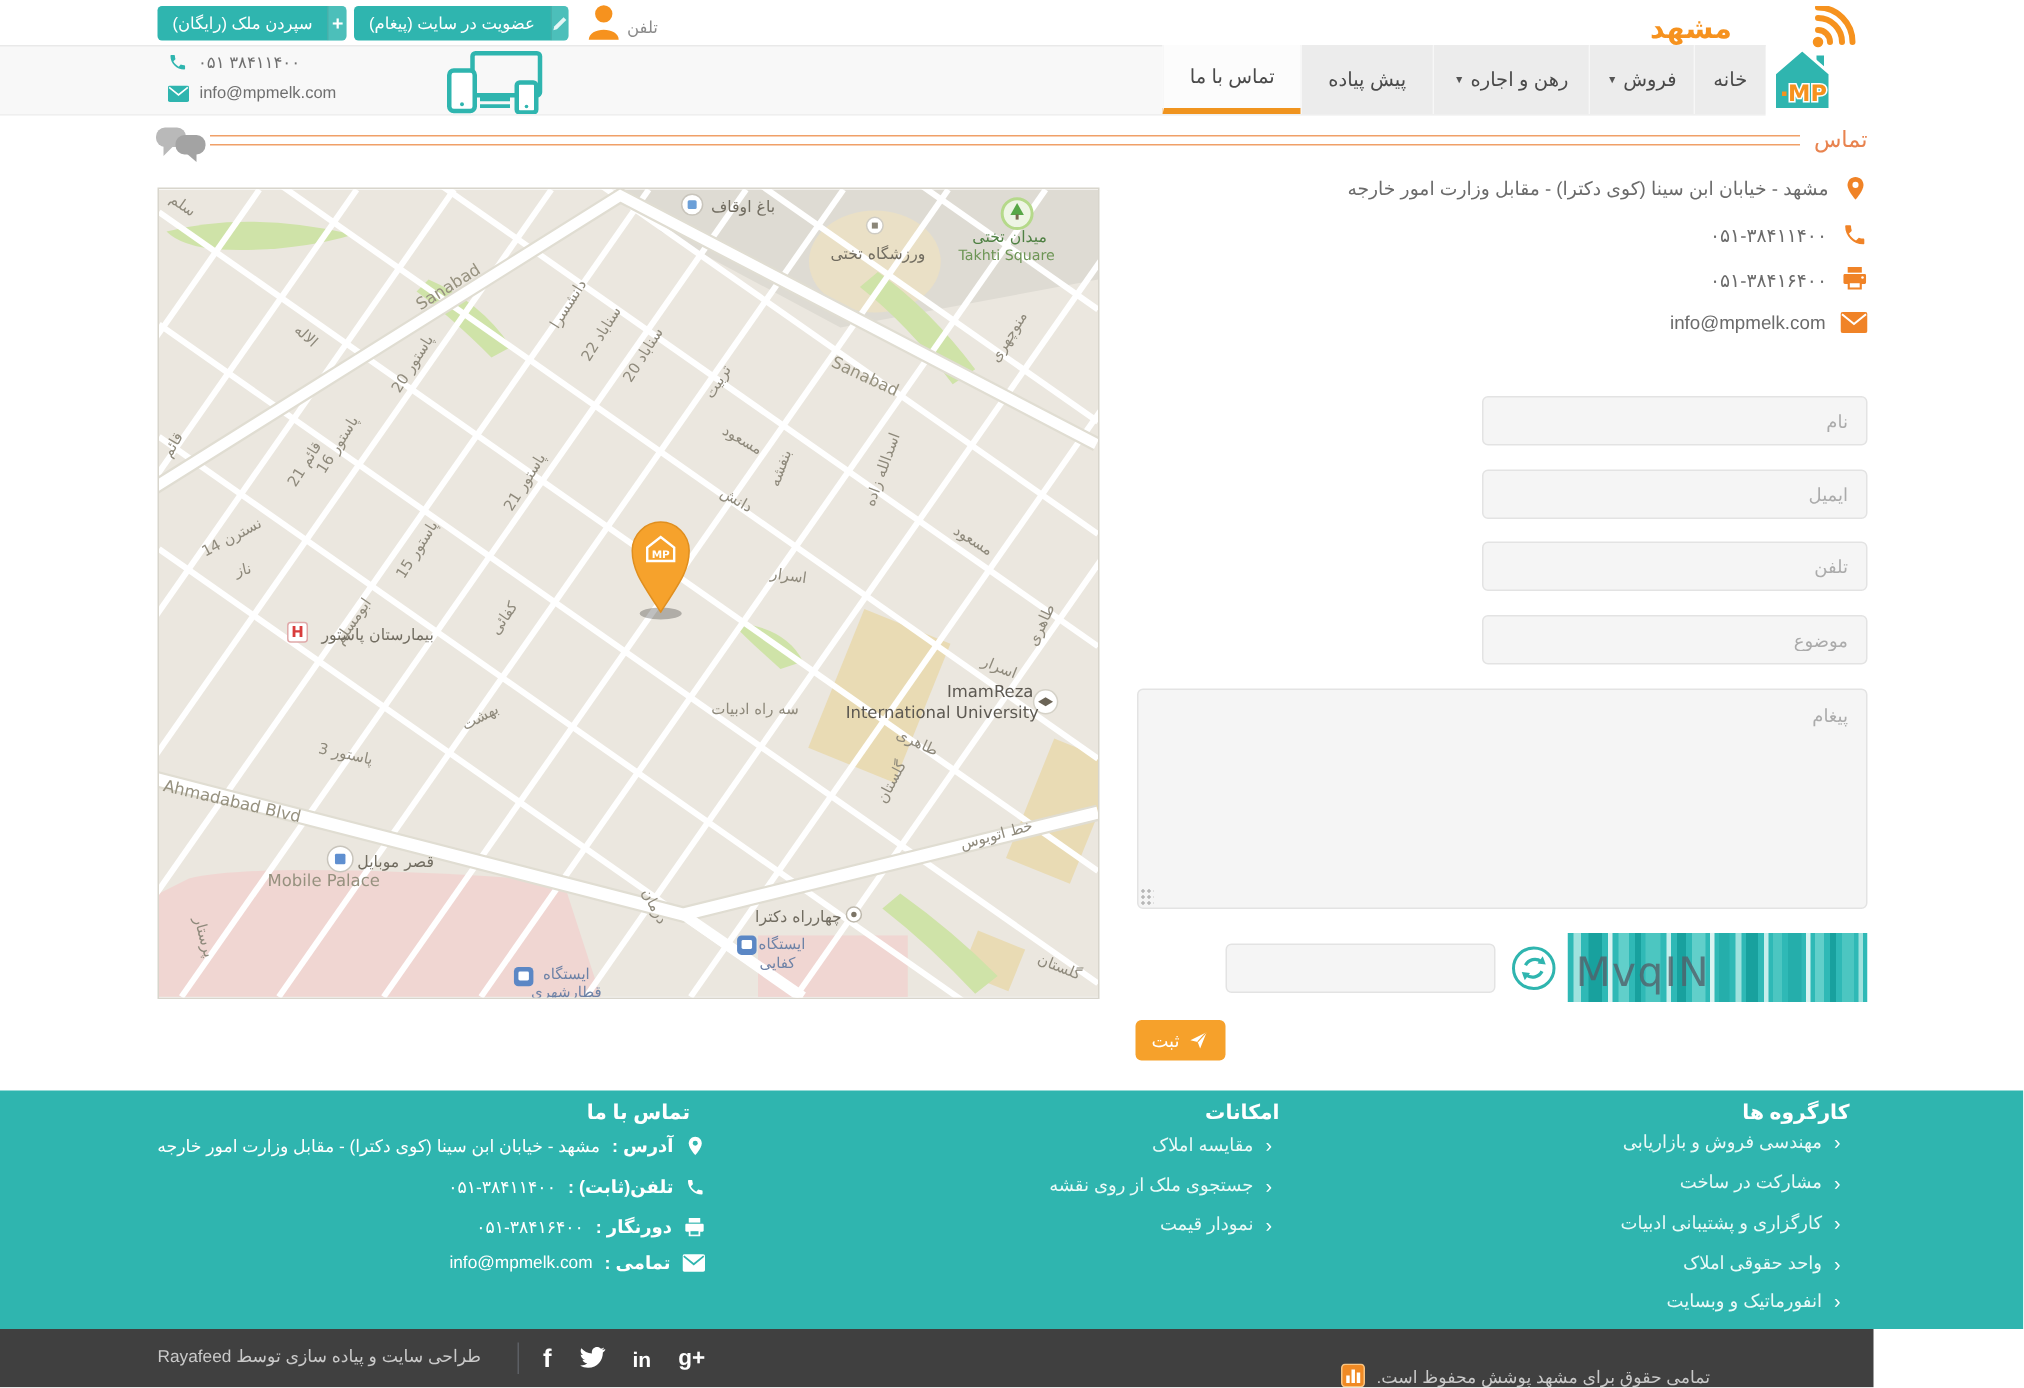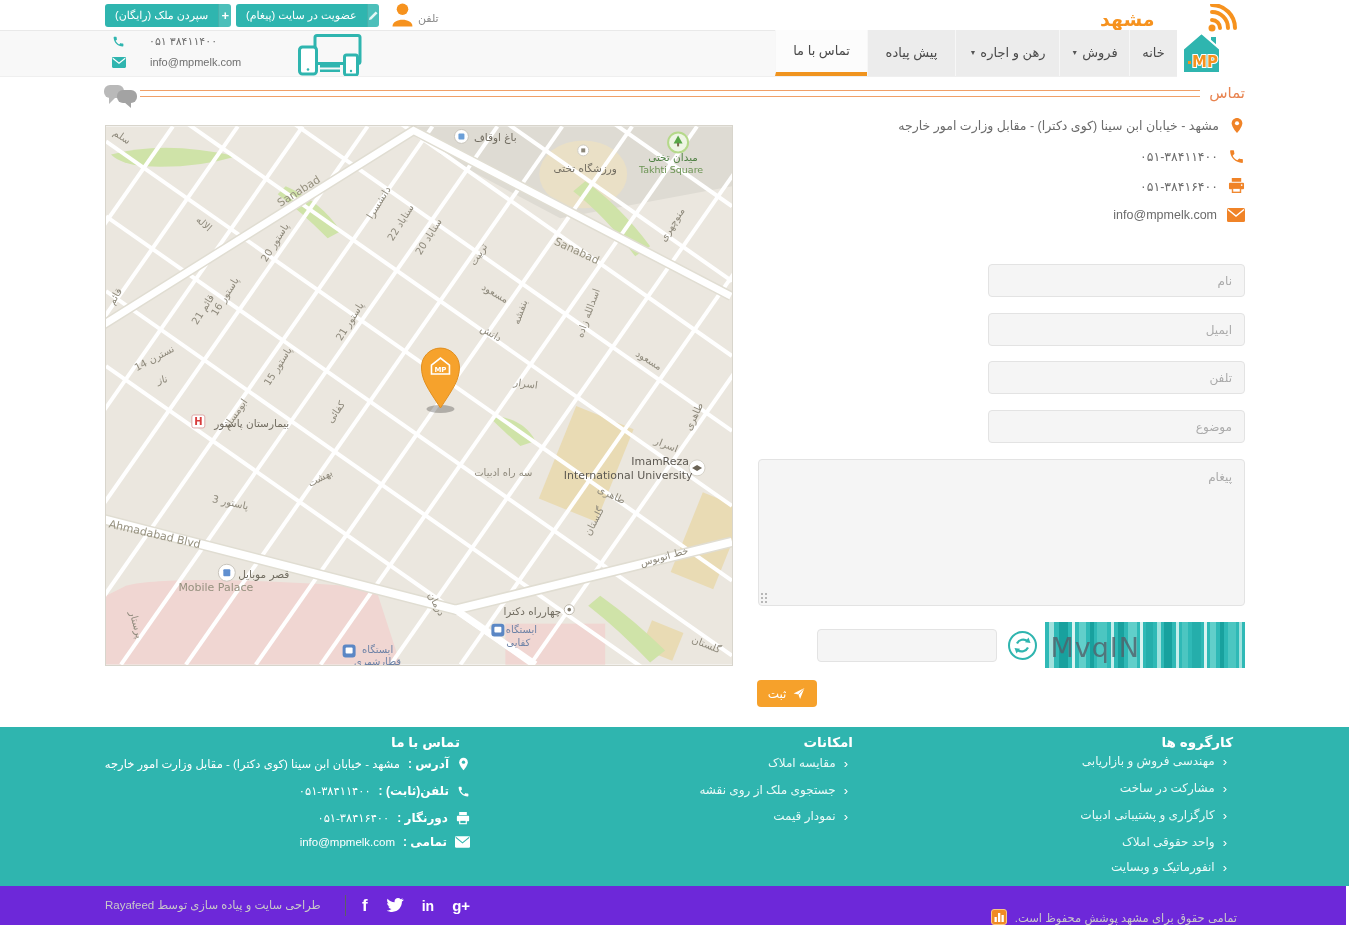--- a/index.html
+++ b/index.html
@@ -14,21 +14,21 @@
              background:rgba(255,255,255,.14);border-left:1px solid rgba(0,0,0,.08)}
   .login-label{font-size:11px;color:#8a8a8a}
   
   .strip{position:absolute;left:0;top:30px;width:1177px;height:45px;background:#f8f8f8;
          border-top:1px solid #e9e9e9;border-bottom:1px solid #efefef}
   .nav{position:absolute;left:645px;top:30px;width:532px;height:46px;display:flex}
   .nav-item{box-sizing:border-box;height:46px;line-height:45px;text-align:center;font-size:13px;color:#4a4a4a;
             background:#ececec;border-left:1px solid #f7f7f7;cursor:pointer;white-space:nowrap}
   .nav-item.active{background:#fcfcfc;border-bottom:4px solid #f0941f;line-height:41px}
   .caret{font-size:7px;color:#555;vertical-align:2px;margin-right:4px}
-  .quick{position:absolute;display:flex;align-items:center;gap:24px;font-size:11px;color:#6f6f6f;direction:ltr}
+  .quick{position:absolute;display:flex;align-items:center;gap:7px;font-size:11px;color:#6f6f6f;direction:ltr}
   .brand-text{position:absolute;left:1100px;top:8px;width:106px;text-align:left;font-weight:bold;
               font-size:19px;color:#f6921e}
   
   .page-title{position:absolute;right:104px;top:84px;font-size:15px;color:#e8834f}
   .title-rule{position:absolute;left:140px;top:90px;width:1060px;height:5px;
               border-top:1px solid #f0a068;border-bottom:1px solid #f0a068}
   .map-box{position:absolute;left:105px;top:125px;width:626px;height:539px;border:1px solid #d8d5cc;cursor:grab}
   .ci-row{position:absolute;right:104px;display:flex;align-items:center;gap:10px;font-size:12.5px;color:#6b6b6b}
   .inp{position:absolute;box-sizing:border-box;background:#f5f5f5;border:1px solid #e3e3e3;border-radius:4px;
        font-size:12px;color:#555;padding:0 12px;font-family:inherit}
@@ -40,21 +40,21 @@
           border-radius:4px;color:#fff;font-size:12px;display:flex;align-items:center;justify-content:center;
           gap:6px;cursor:pointer;font-family:inherit}
   
   .footer{position:absolute;left:0;top:727px;width:1349px;height:159px;background:#2fb5af}
   .f-title{position:absolute;color:#fff;font-weight:bold;font-size:13.5px;top:7px}
   .f-item{position:absolute;display:flex;align-items:center;gap:8px;font-size:12px;color:#eafaf8;cursor:pointer;white-space:nowrap}
   .f-item .chev{color:#fff;font-size:13px;line-height:1}
   .fc-row{position:absolute;display:flex;align-items:center;gap:8px;font-size:11.5px;color:#fff;white-space:nowrap}
   .fc-row b{font-size:12px}
   
-  .bottombar{position:absolute;left:0;top:886px;width:1346px;height:39px;background:#6d28d9}
+  .bottombar{position:absolute;left:0;top:886px;width:1249px;height:39px;background:#404040}
   .credit{position:absolute;left:105px;top:0;height:39px;line-height:39px;font-size:11.5px;color:#c9c9c9}
   .socials{position:absolute;left:362px;top:0;height:39px;display:flex;align-items:center;gap:18px;direction:ltr}
   .soc{color:#fff;font-weight:bold;cursor:pointer;font-size:15px;line-height:1}
   .copyright{position:absolute;right:109px;top:0;height:39px;display:flex;align-items:flex-end;gap:8px;
              font-size:11.5px;color:#c9c9c9}
   svg text{font-family:"DejaVu Sans","Liberation Sans",sans-serif}
   .mst{font-size:10px;fill:#8e897b}
   .men{font-size:11px;fill:#96917f}
   .mpoi{font-size:10.5px;fill:#716c60}
   .mgreen{font-size:10.5px;fill:#4f8043}

